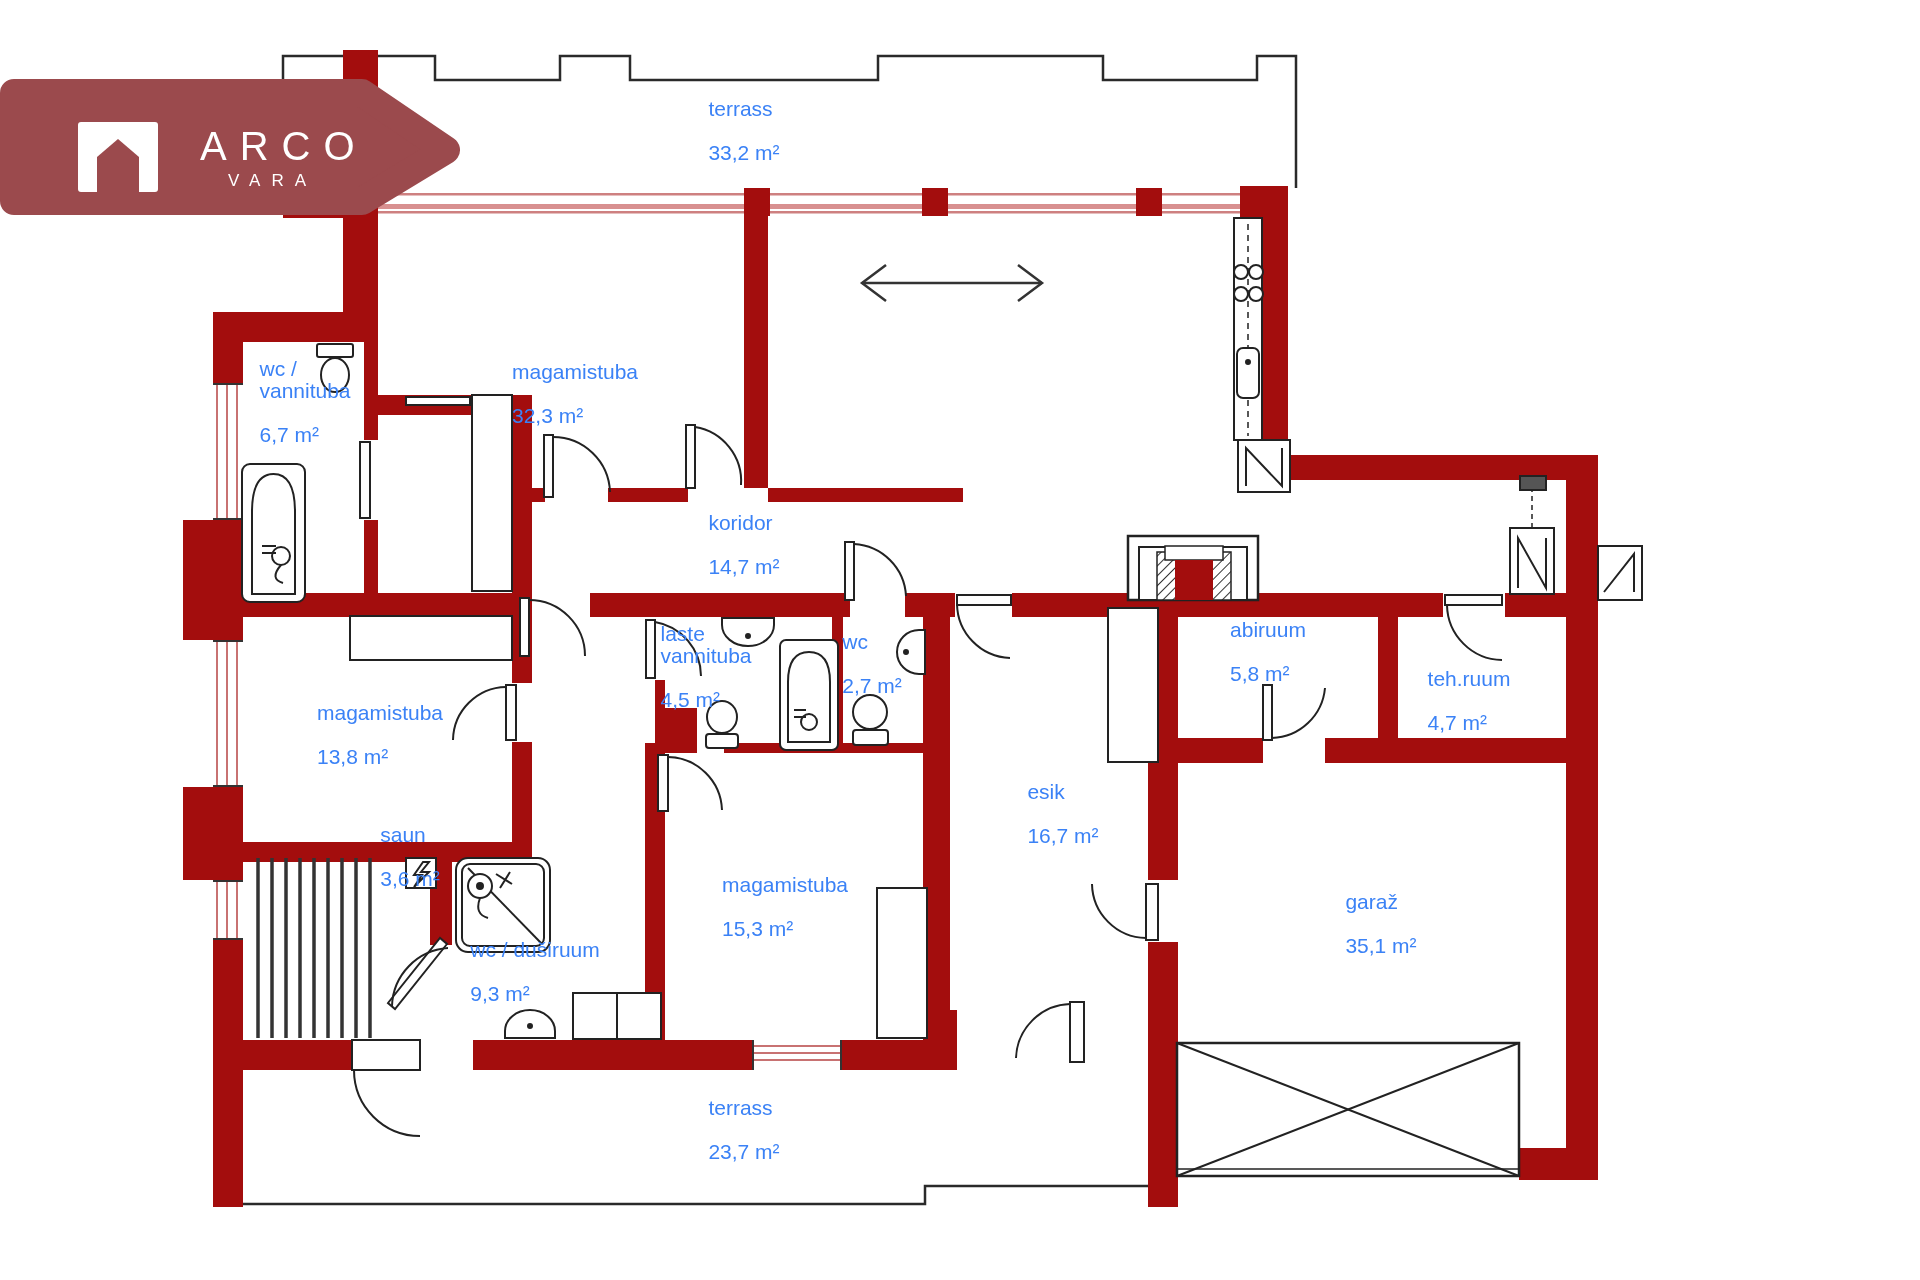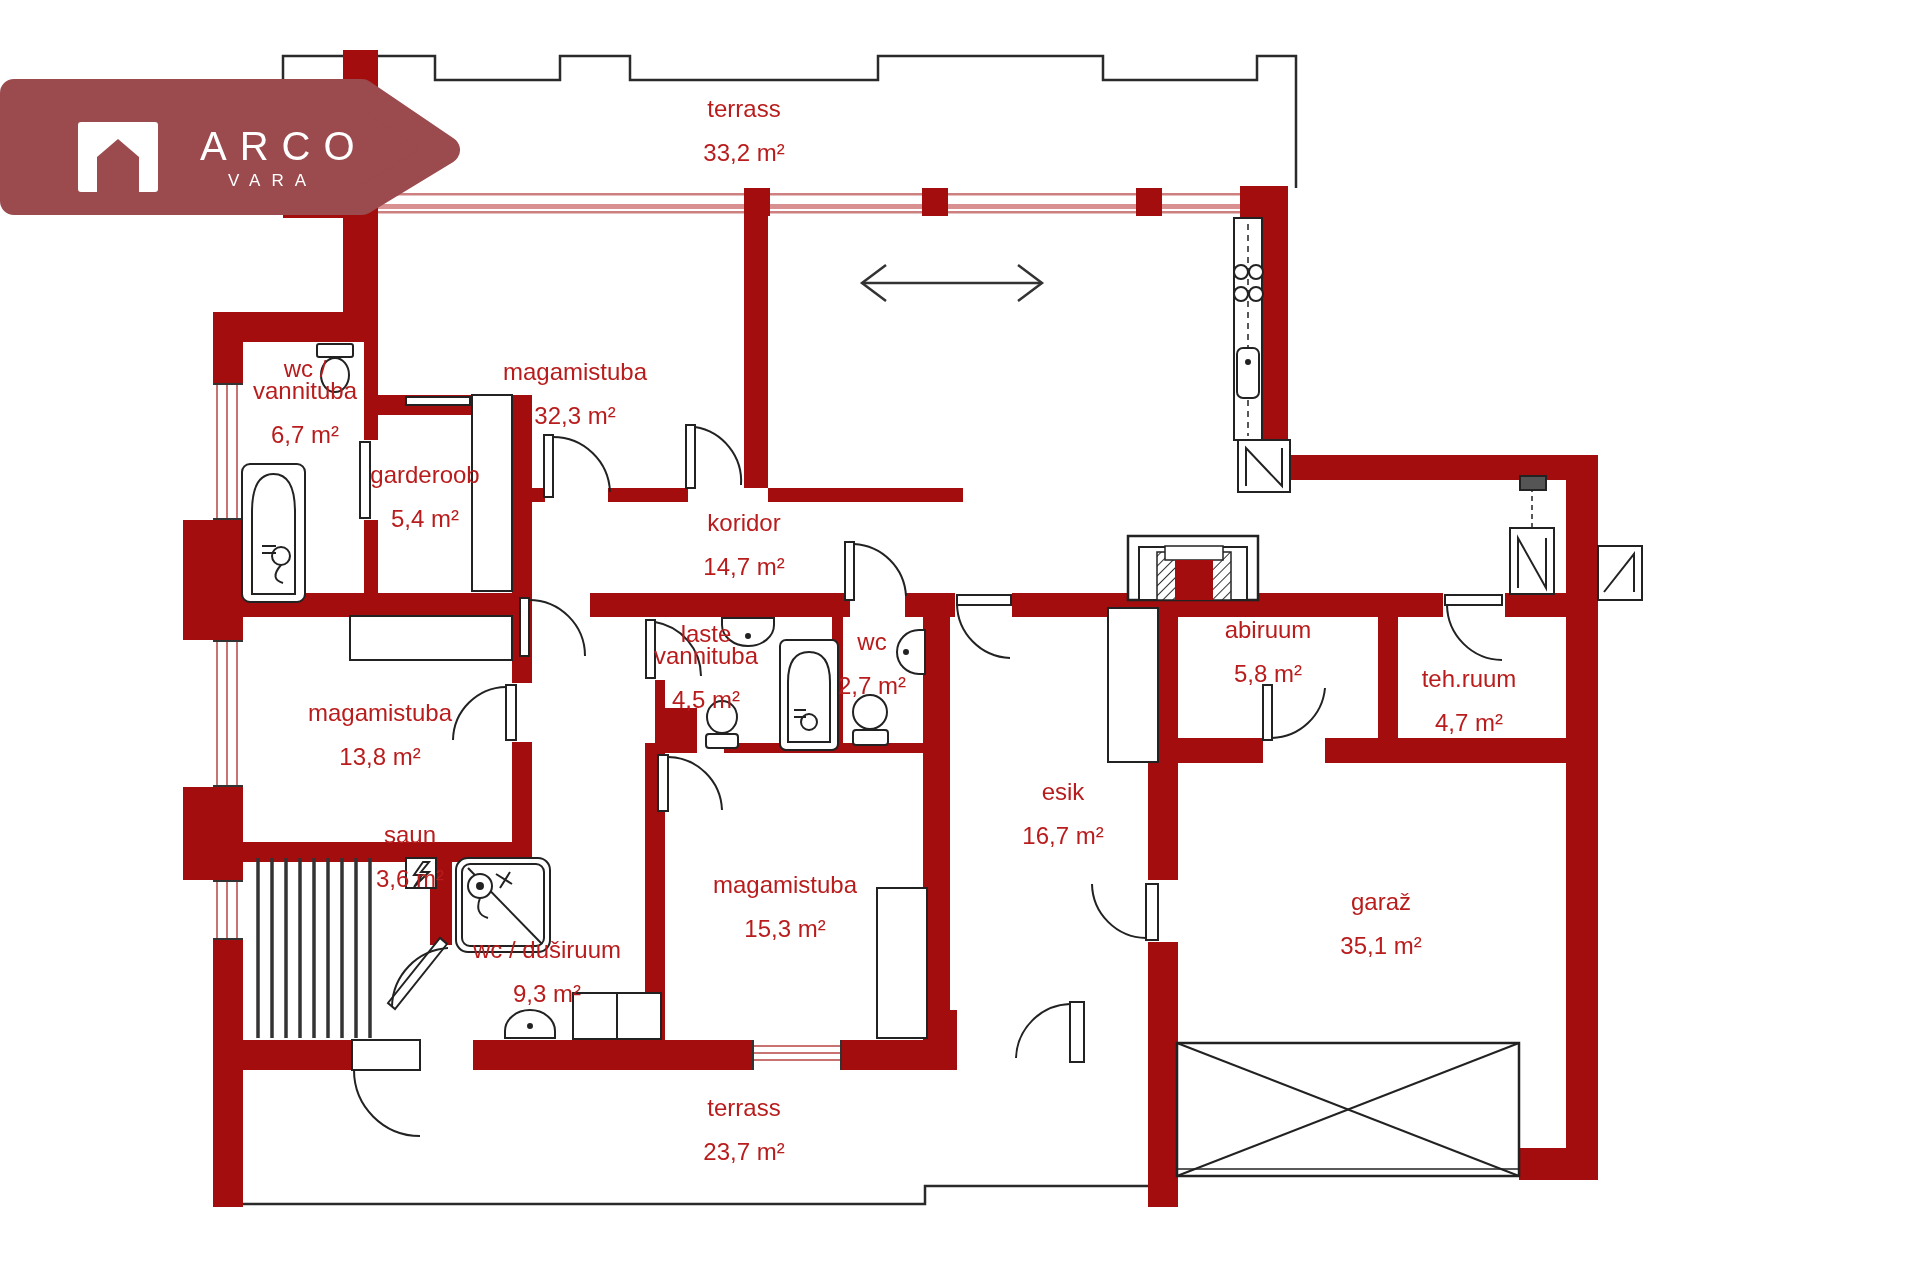--- a/index.html
+++ b/index.html
@@ -1,20 +1,20 @@
 <!DOCTYPE html>
 <html><head>
 <meta charset="utf-8">
 <style>
   html,body{margin:0;padding:0;background:#ffffff;}
   #stage{position:relative;width:1920px;height:1280px;background:#ffffff;overflow:hidden;
          font-family:"Liberation Sans", sans-serif;}
   #plan-svg{position:absolute;left:0;top:0;}
-  .room-label{position:absolute;transform:translate(-50%,-50%);text-align:center;
-              color:#b91c1c;font-size:24px;line-height:22px;white-space:pre-line;z-index:5;}
+  .room-label{position:absolute;transform:translate(-50%,-50%);
+              color:#3b82f6;font-size:21px;line-height:22px;white-space:pre-line;z-index:5;}
   .room-label .area{margin-top:0;}
 </style>
 </head>
 <body>
 
 <div id="stage">
 
 <svg id="plan-svg" width="1920" height="1280" viewBox="0 0 1920 1280">
   <defs>
     <pattern id="hatch" width="7" height="7" patternTransform="rotate(45)" patternUnits="userSpaceOnUse">
@@ -330,24 +330,20 @@
 </div>
 <div class="room-label" style="left:575px;top:394px;">
   <div>magamistuba</div>
   <div class="area">32,3 m²</div>
 </div>
 <div class="room-label" style="left:305px;top:402px;">
   <div>wc /
 vannituba</div>
   <div class="area">6,7 m²</div>
 </div>
-<div class="room-label" style="left:425px;top:497px;">
-  <div>garderoob</div>
-  <div class="area">5,4 m²</div>
-</div>
 <div class="room-label" style="left:744px;top:545px;">
   <div>koridor</div>
   <div class="area">14,7 m²</div>
 </div>
 <div class="room-label" style="left:706px;top:667px;">
   <div>laste
 vannituba</div>
   <div class="area">4,5 m²</div>
 </div>
 <div class="room-label" style="left:872px;top:664px;">
@@ -367,21 +363,21 @@
   <div class="area">13,8 m²</div>
 </div>
 <div class="room-label" style="left:1063px;top:814px;">
   <div>esik</div>
   <div class="area">16,7 m²</div>
 </div>
 <div class="room-label" style="left:410px;top:857px;">
   <div>saun</div>
   <div class="area">3,6 m²</div>
 </div>
-<div class="room-label" style="left:535px;top:972px;margin-left:12px;">
+<div class="room-label" style="left:535px;top:972px;">
   <div>wc / duširuum</div>
   <div class="area">9,3 m²</div>
 </div>
 <div class="room-label" style="left:785px;top:907px;">
   <div>magamistuba</div>
   <div class="area">15,3 m²</div>
 </div>
 <div class="room-label" style="left:1381px;top:924px;">
   <div>garaž</div>
   <div class="area">35,1 m²</div>

